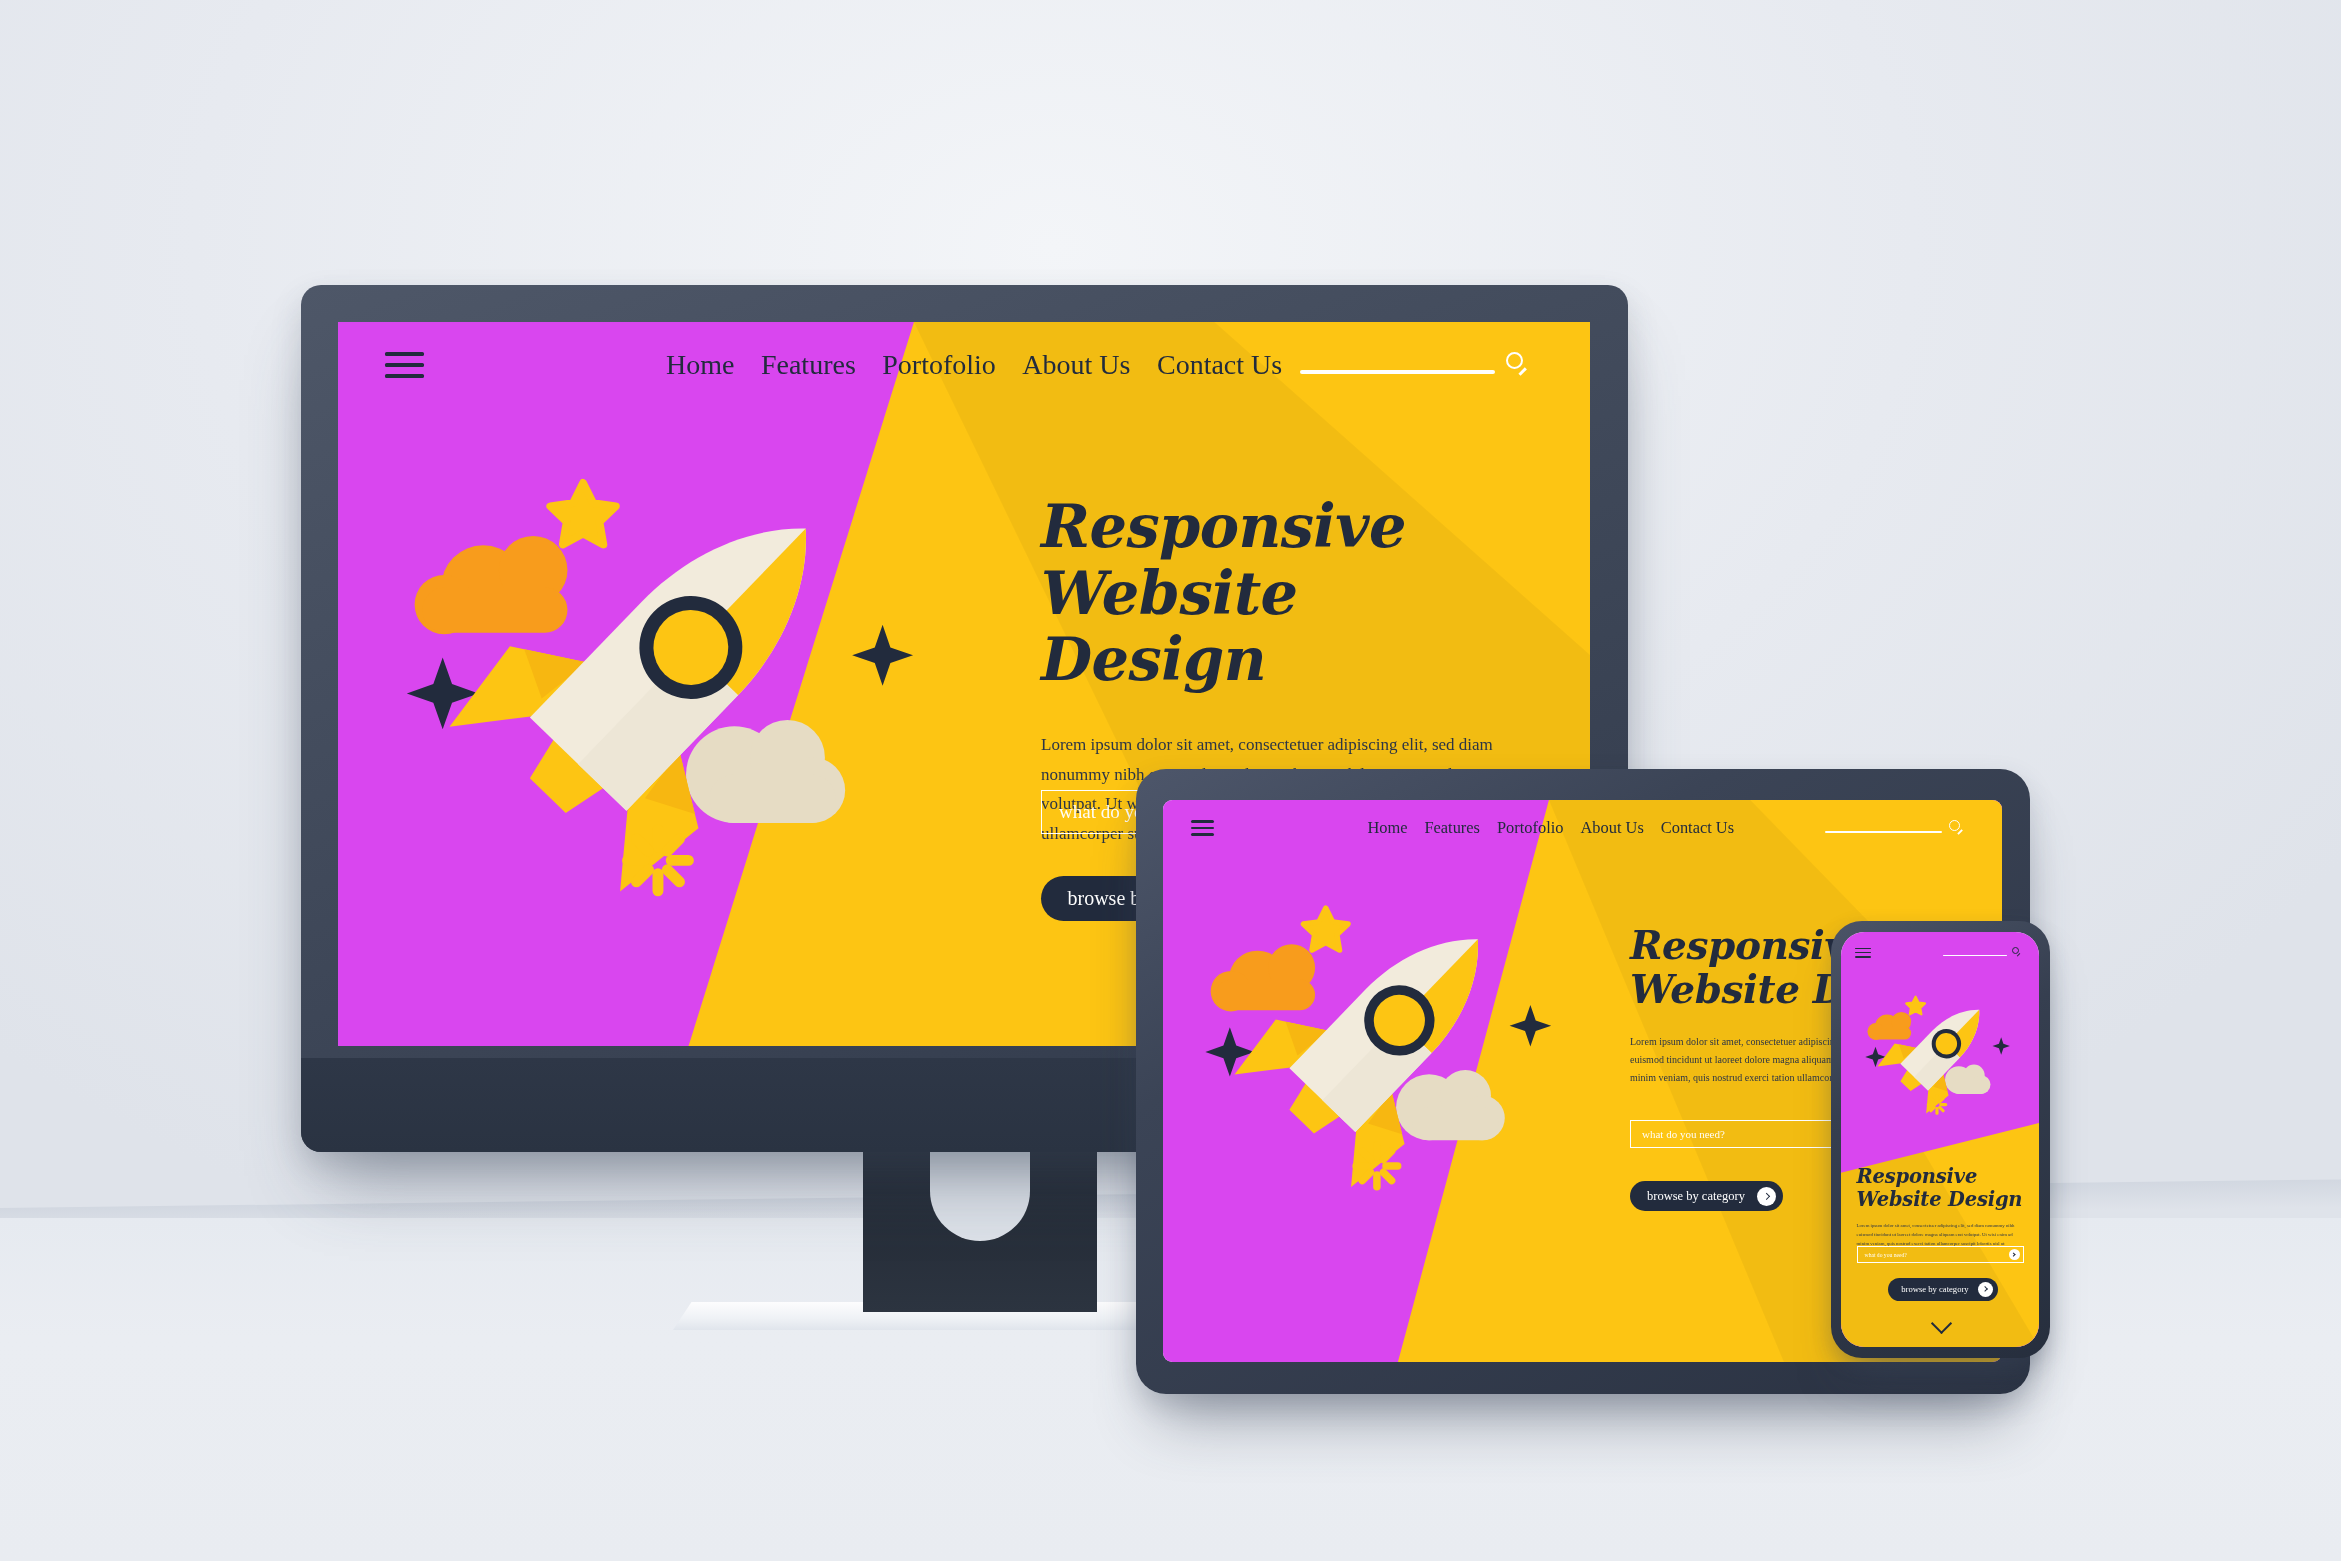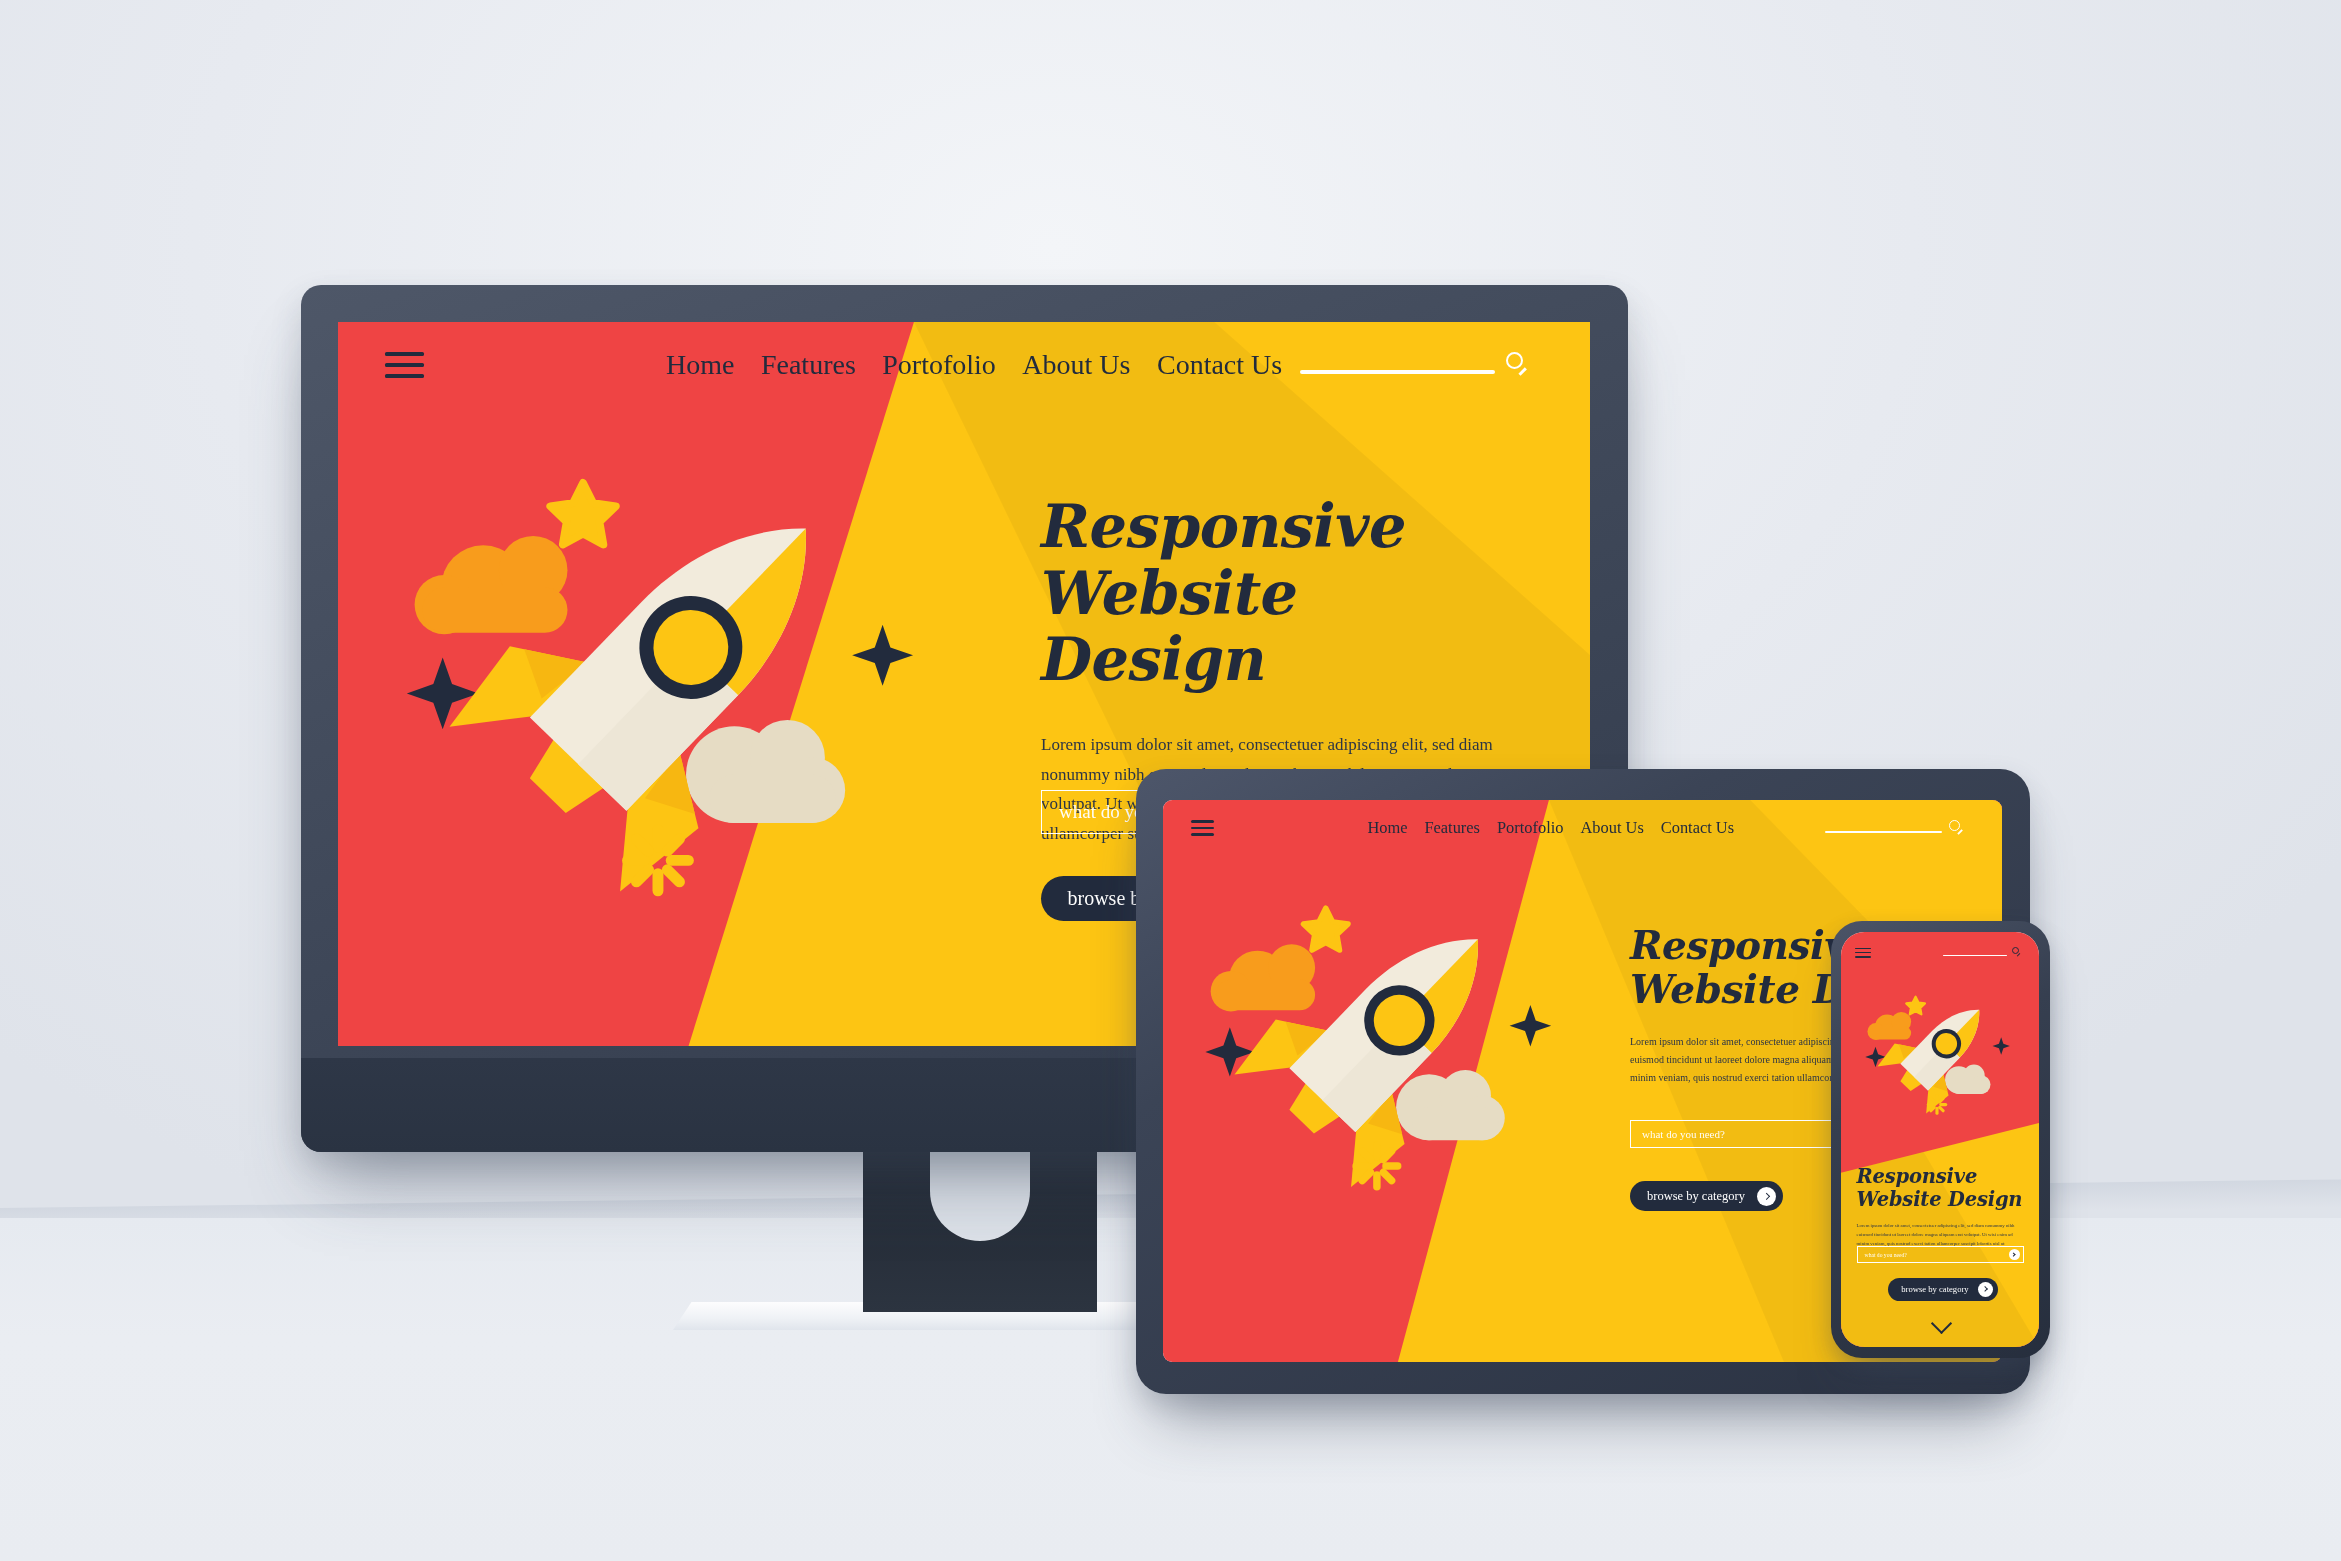--- a/index.html
+++ b/index.html
@@ -82,21 +82,21 @@
     background: linear-gradient(150deg,#4b5467 0%, #363f50 35%, #262e3d 100%);
     border-radius:31px;
     box-shadow: 0 31px 48px -19px rgba(58,68,88,.5), 0 7.8px 20px rgba(58,68,88,.2);
   }
   .ph-screen {
     position:absolute; left:10px; top:11px; width:198px; height:415px;
     background:#fff; border-radius:23.4px; overflow:hidden;
   }
 
   
-  .page { position:relative; width:100%; height:100%; background:#ef4444; }
+  .page { position:relative; width:100%; height:100%; background:#d946ef; }
   .diag {
     position:absolute; inset:0; background:#FDC513;
   }
   
   .diag.v { clip-path: polygon(46% 0, 100% 0, 100% 100%, 28% 100%); }
   .diag.v .sheen {
     position:absolute; inset:0; background:rgba(0,0,0,.045);
     clip-path: polygon(46% 0, 70% 0, 100% 46%, 100% 100%, 74% 100%);
   }
   

